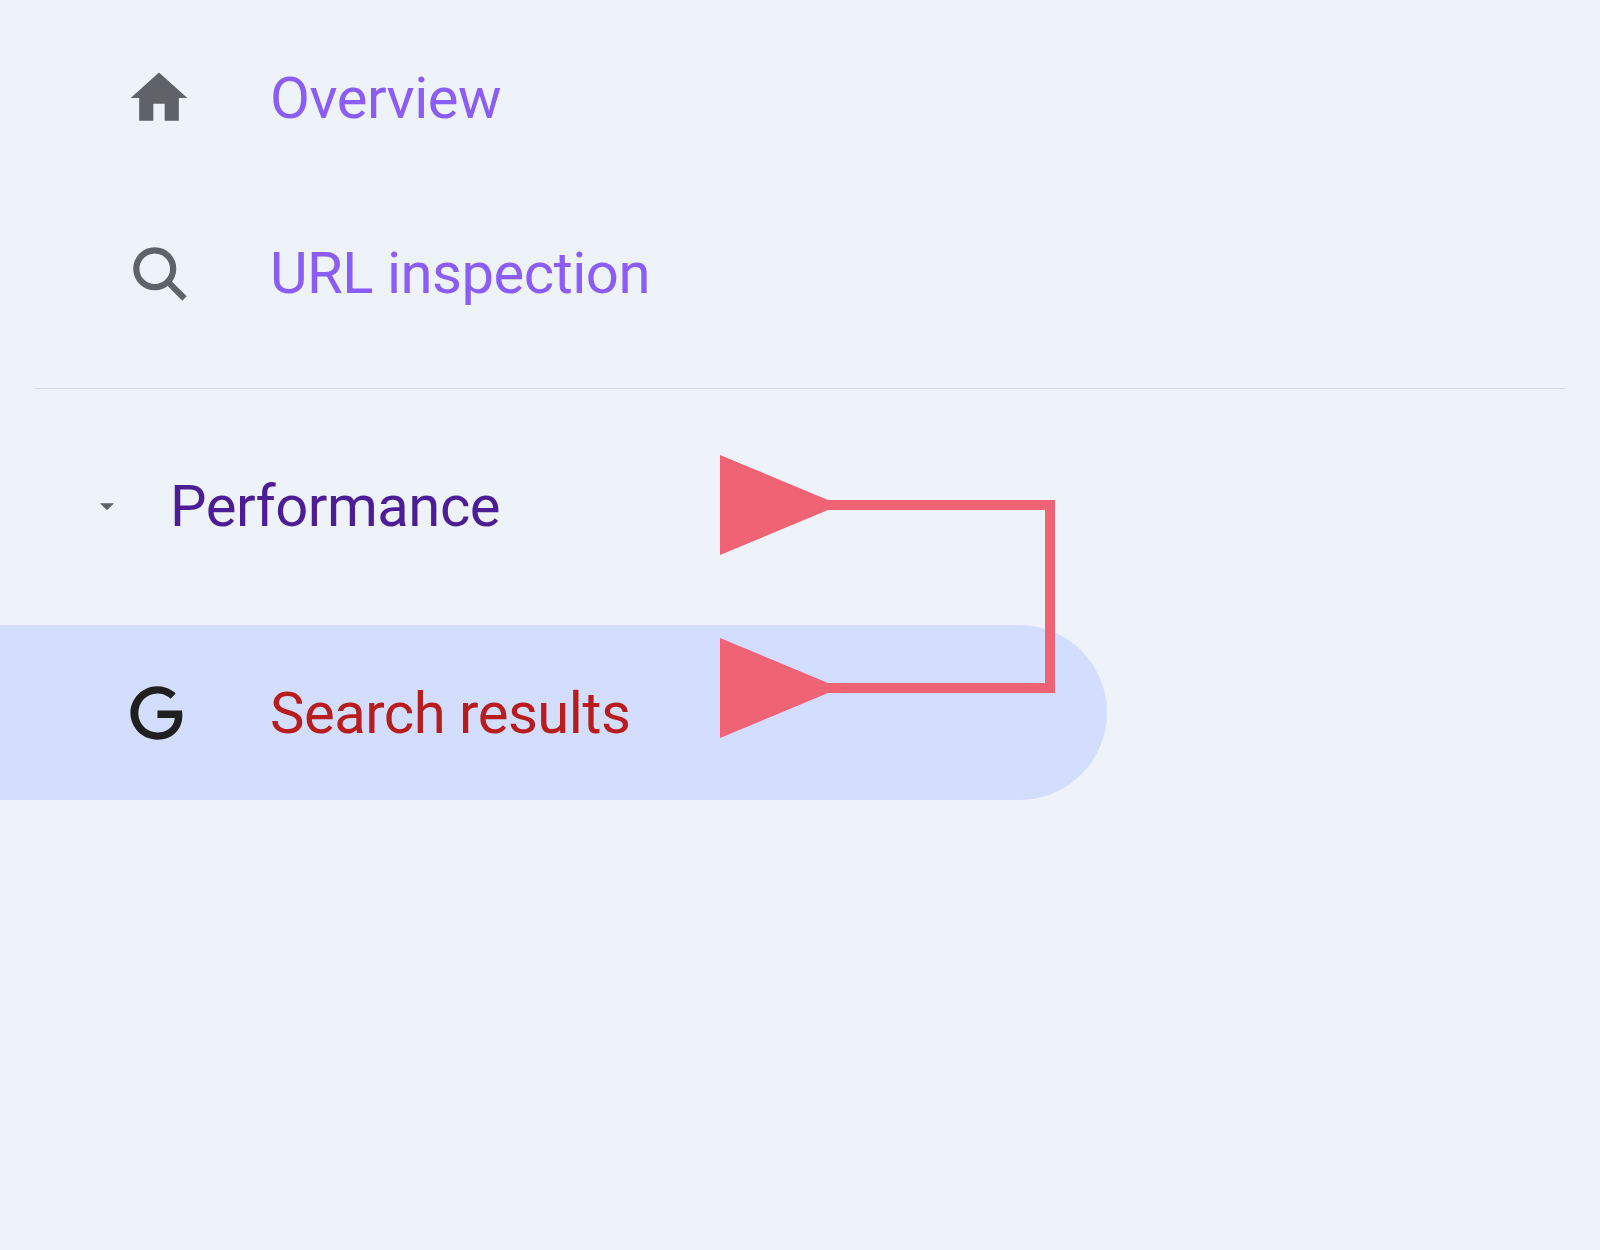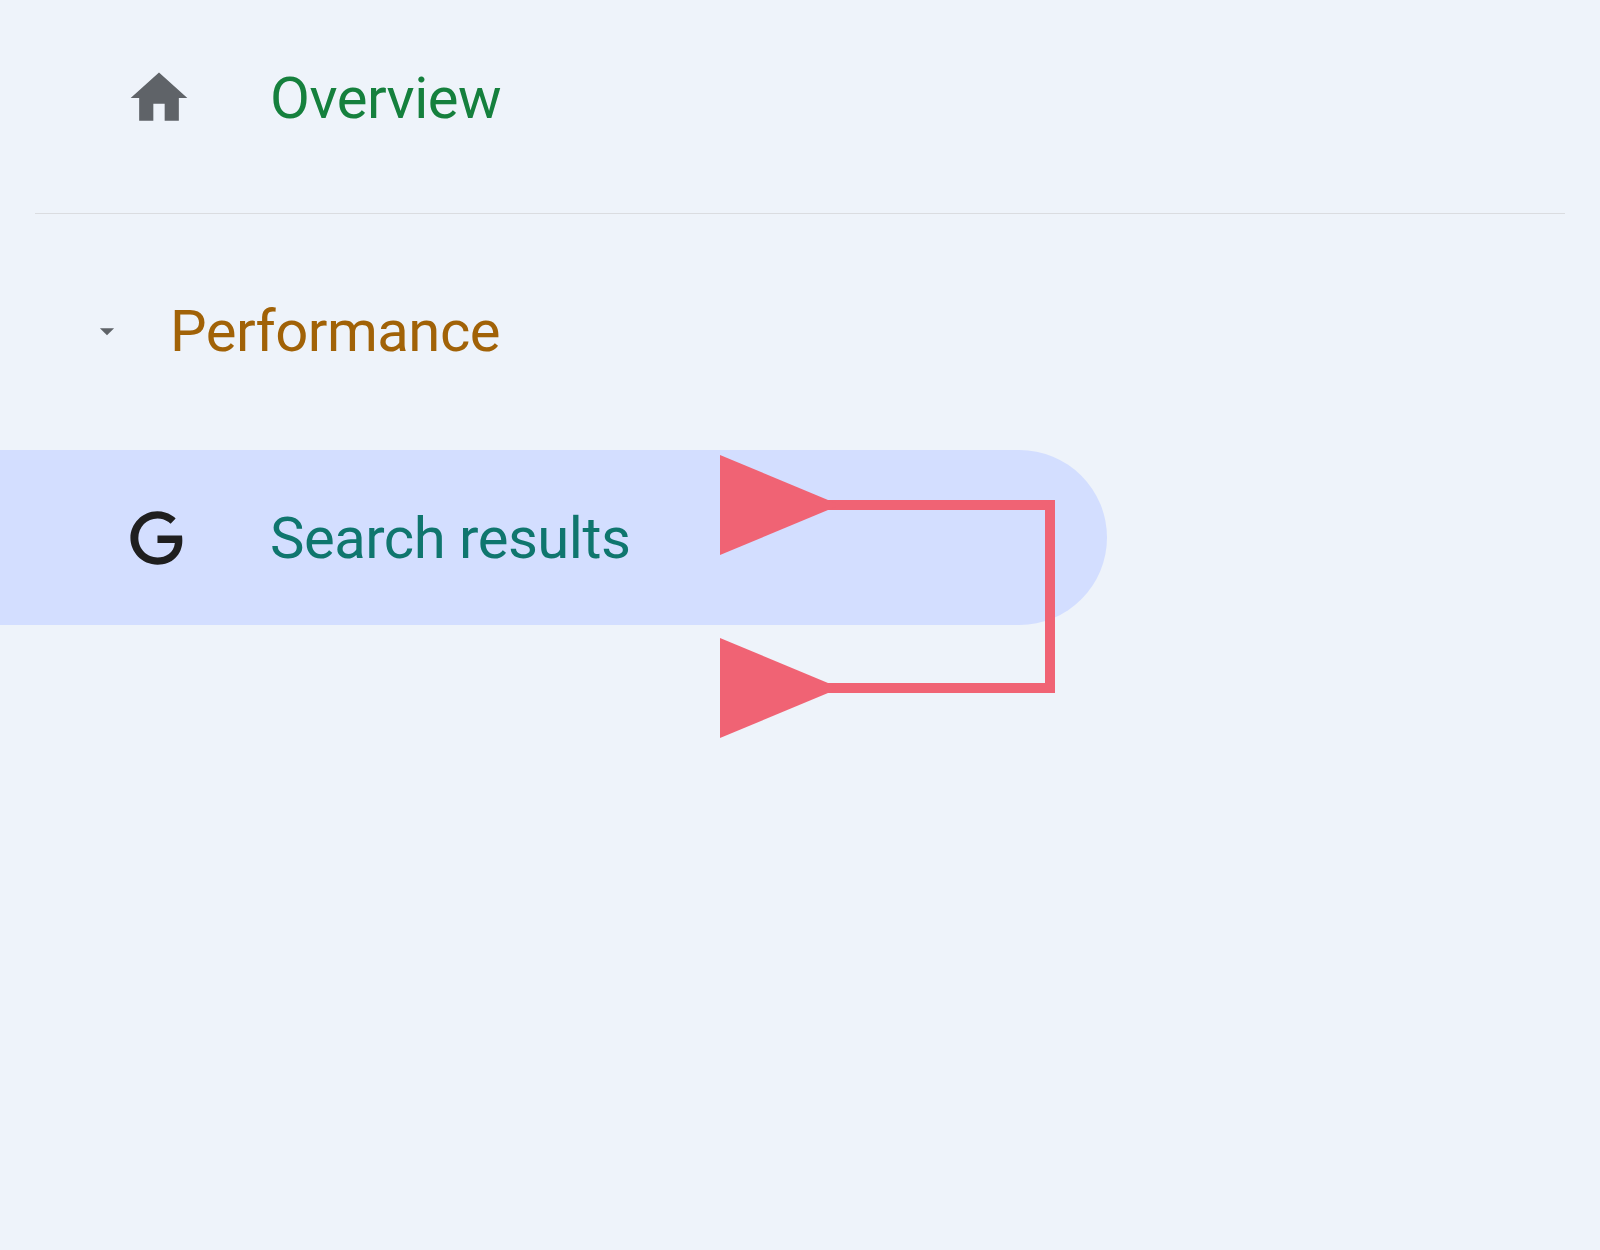--- a/index.html
+++ b/index.html
@@ -30,21 +30,21 @@
     position: relative;
   }
   .nav-item .icon-wrap {
     width: 145px;
     display: flex;
     align-items: center;
     justify-content: flex-start;
   }
   .nav-item .label {
     font-size: 58px;
-    color: #15803d;
+    color: #8b5cf6;
     font-weight: 400;
     letter-spacing: -0.5px;
   }
   .divider {
     height: 1px;
     background: #dadce0;
     margin: 28px 35px 62px 35px;
   }
   .section-header {
     display: flex;
@@ -55,31 +55,31 @@
     margin-bottom: 64px;
   }
   .section-header .chevron-wrap {
     width: 80px;
     display: flex;
     align-items: center;
     justify-content: flex-start;
   }
   .section-header .section-label {
     font-size: 58px;
-    color: #a16207;
+    color: #4c1d95;
     font-weight: 400;
     letter-spacing: -0.5px;
   }
   .nav-item.selected {
     background: #d3deff;
     border-radius: 0 88px 88px 0;
     width: 1107px;
   }
   .nav-item.selected .label {
-    color: #0f766e;
+    color: #b91c1c;
   }
   
   .annotation-svg {
     position: absolute;
     top: 0;
     left: 0;
     width: 1600px;
     height: 1250px;
     pointer-events: none;
   }
@@ -91,20 +91,29 @@
 
   <div class="nav-item">
     <span class="icon-wrap">
       <svg width="68" height="68" viewBox="0 0 24 24" fill="#5f6368">
         <path d="M10 20v-6h4v6h5v-8h3L12 3 2 12h3v8z"></path>
       </svg>
     </span>
     <span class="label">Overview</span>
   </div>
 
+  <div class="nav-item">
+    <span class="icon-wrap">
+      <svg width="68" height="68" viewBox="0 0 24 24" fill="none" stroke="#5f6368" stroke-width="2.2">
+        <circle cx="10.5" cy="10.5" r="6.5"></circle>
+        <line x1="15.5" y1="15.5" x2="21" y2="21"></line>
+      </svg>
+    </span>
+    <span class="label">URL inspection</span>
+  </div>
 
   <div class="divider"></div>
 
   <div class="section-header">
     <span class="chevron-wrap">
       <svg width="34" height="34" viewBox="0 0 24 24" fill="#5f6368">
         <path d="M7 10l5 5 5-5z"></path>
       </svg>
     </span>
     <span class="section-label">Performance</span>

